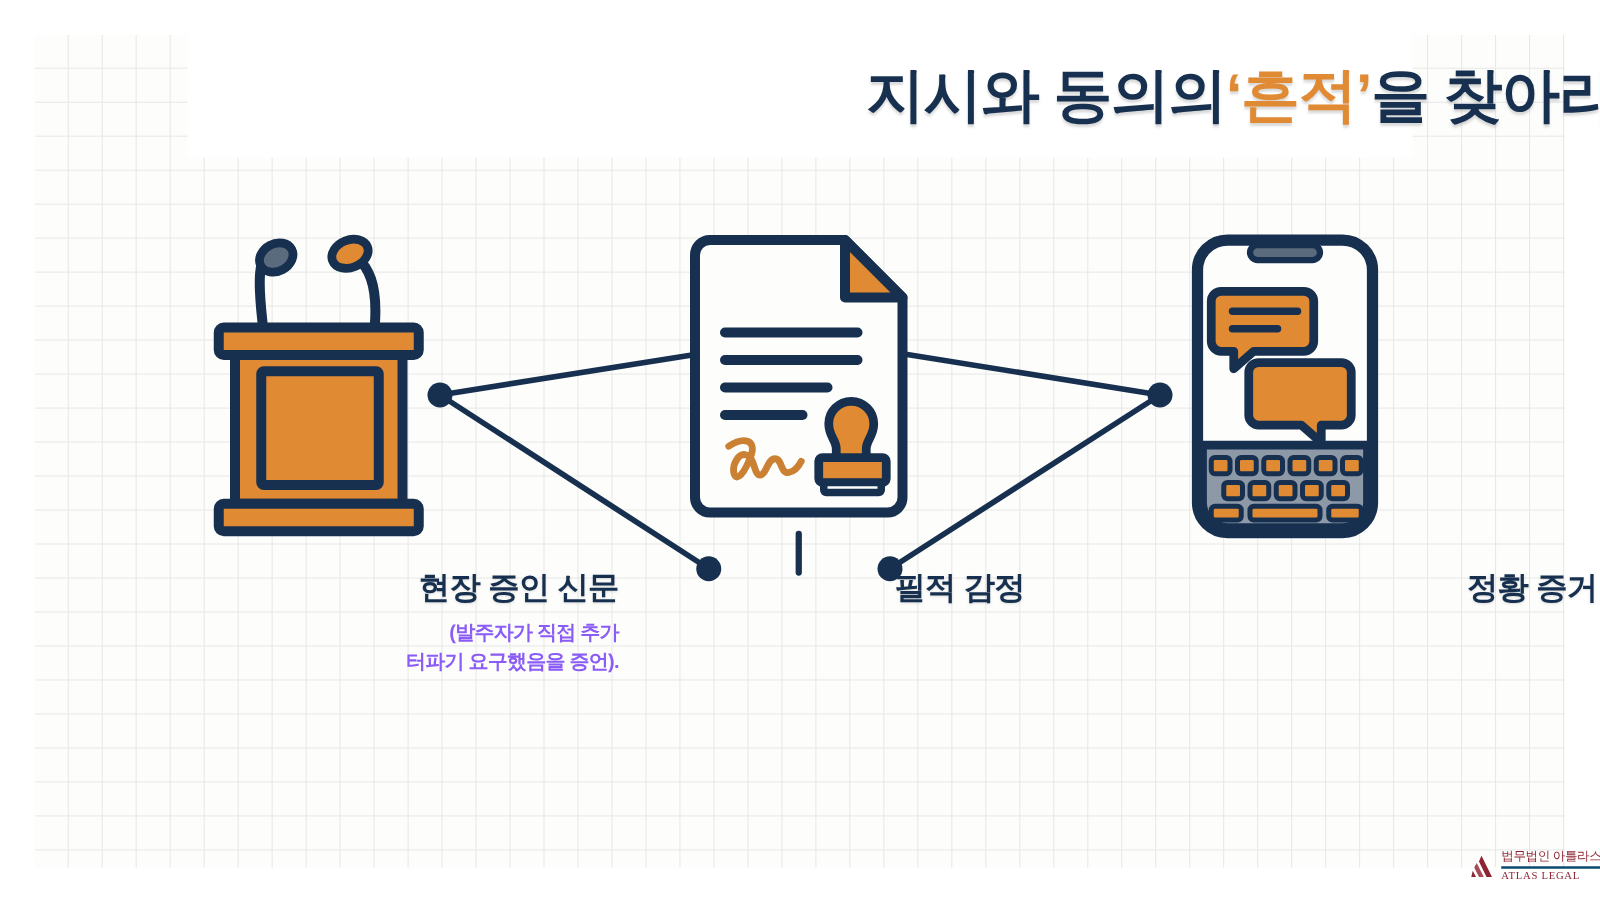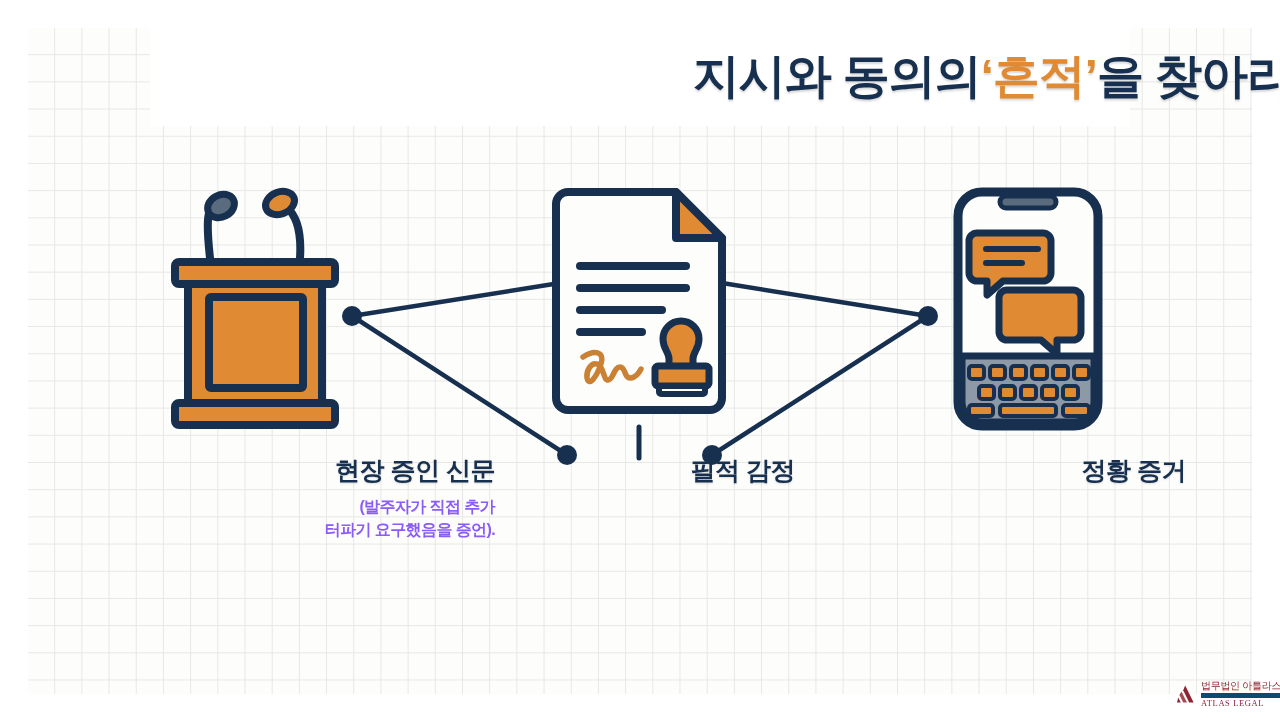--- a/index.html
+++ b/index.html
@@ -95,22 +95,22 @@
   .col-sub {
     margin-top: 10px;
     font-size: 16px;
     font-weight: 700;
     color: #8b5cf6;
     line-height: 1.40;
     letter-spacing: -0.6px;
     white-space: pre-line;
   }
   #col-0 { left: 95px;  width: 400px; }
-  #col-1 { left: 430px; width: 365px; }
-  #col-2 { left: 786px; width: 400px; }
+  #col-1 { left: 455px; width: 365px; }
+  #col-2 { left: 878px; width: 400px; }
 
   
   .art {
     position: absolute;
     left: 0;
     top: 0;
     width: 1280px;
     height: 720px;
     pointer-events: none;
   }
@@ -123,21 +123,21 @@
     display: flex;
     align-items: center;
     gap: 5px;
   }
   .logo-mark { flex: none; }
   .logo-text { line-height: 1.05; }
   .logo-ko {
     font-size: 10px;
     color: #8d2432;
     letter-spacing: -0.3px;
-    border-bottom: 5px solid #0c4a6e;
+    border-bottom: 2px solid #0c4a6e;
     padding-bottom: 1px;
     white-space: nowrap;
   }
   .logo-en {
     font-family: "Liberation Serif", "DejaVu Serif", serif;
     font-size: 8.5px;
     color: #8d2432;
     letter-spacing: 0.6px;
     text-align: left;
     padding-top: 1px;

